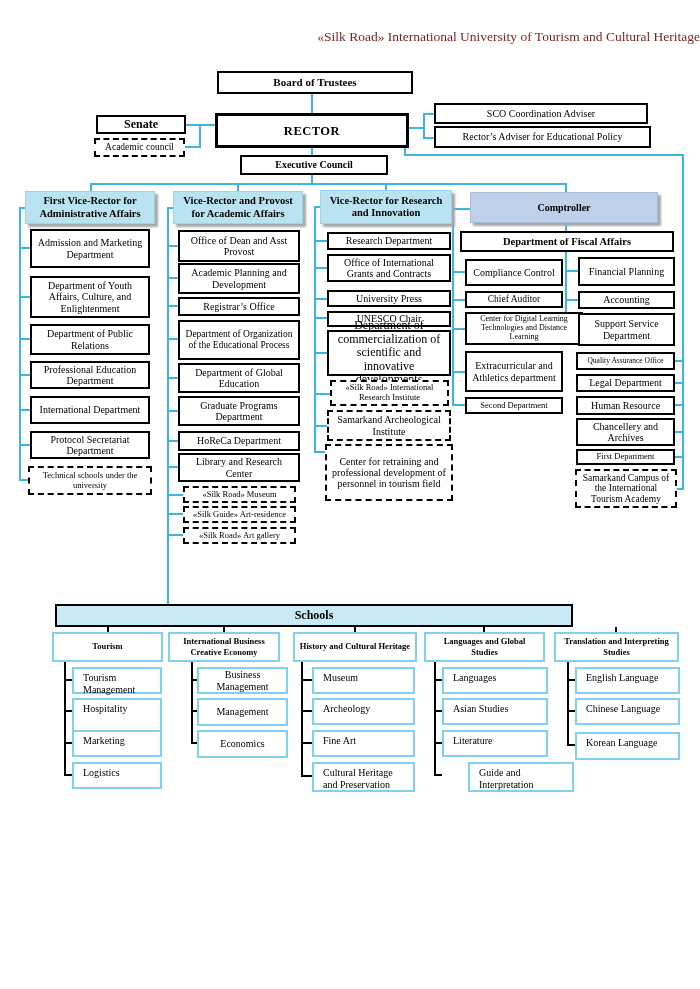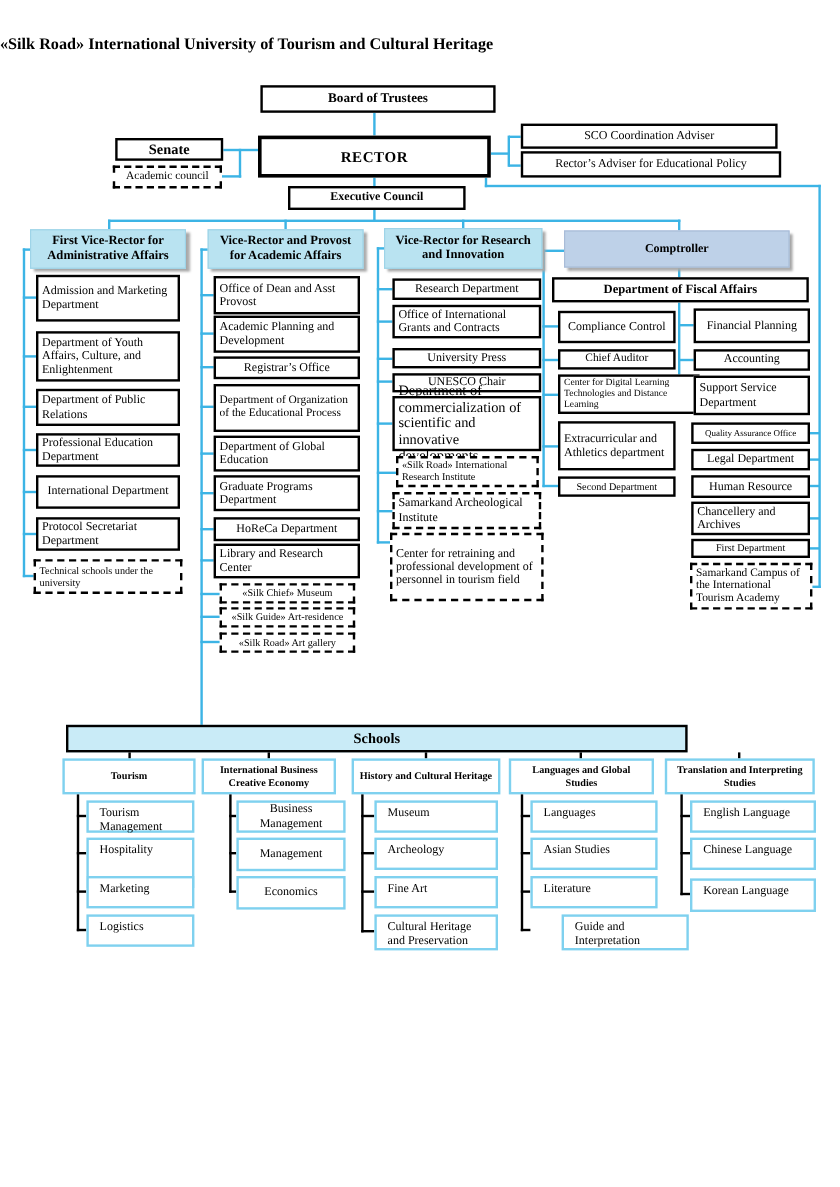--- a/index.html
+++ b/index.html
@@ -1,20 +1,20 @@
 <!DOCTYPE html>
 <html><head>
 <meta charset="utf-8">
 <style>
   html,body{margin:0;padding:0;background:#fff;}
   #canvas{position:relative;width:700px;height:989px;background:#fff;
           font-family:"Liberation Serif","DejaVu Serif",serif;color:#000;overflow:hidden;}
-  .ttl{position:absolute;text-align:left;font-weight:bold;font-size:13.5px;color:#000000;}
+  .ttl{position:absolute;text-align:right;font-weight:normal;font-size:13.5px;color:#7f1d1d;}
   .bx{position:absolute;box-sizing:border-box;border:2px solid #000;background:#fff;
-      display:flex;align-items:center;justify-content:center;text-align:left;
+      display:flex;align-items:center;justify-content:center;text-align:center;
       font-size:10px;line-height:1.12;padding:1px 3px;}
   .b3{border-width:3px;}
   .dsh{border:2px dashed #000;}
   .bold{font-weight:bold;}
   .s75{font-size:7.5px;}
   .s8{font-size:8px;}
   .s85{font-size:8.5px;}
   .s9{font-size:12px;}
   .s95{font-size:9.5px;}
   .s105{font-size:10.5px;}
@@ -137,21 +137,21 @@
 
   <div class="hd" style="left:173px;top:191px;width:130px;height:33px">Vice-Rector and Provost for Academic Affairs</div>
   <div class="bx" style="left:178px;top:230px;width:122px;height:32px">Office of Dean and Asst Provost</div>
   <div class="bx" style="left:178px;top:263px;width:122px;height:31px">Academic Planning and Development</div>
   <div class="bx" style="left:178px;top:297px;width:122px;height:19px">Registrar’s Office</div>
   <div class="bx s95" style="left:178px;top:320px;width:122px;height:40px">Department of Organization of the Educational Process</div>
   <div class="bx" style="left:178px;top:363px;width:122px;height:30px">Department of Global Education</div>
   <div class="bx" style="left:178px;top:396px;width:122px;height:30px">Graduate Programs Department</div>
   <div class="bx" style="left:178px;top:431px;width:122px;height:20px">HoReCa Department</div>
   <div class="bx" style="left:178px;top:453px;width:122px;height:29px">Library and Research Center</div>
-  <div class="bx dsh s85" style="left:183px;top:486px;width:113px;height:17px">«Silk Chief» Museum</div>
+  <div class="bx dsh s85" style="left:183px;top:486px;width:113px;height:17px">«Silk Road» Museum</div>
   <div class="bx dsh s85" style="left:183px;top:506px;width:113px;height:17px">«Silk Guide» Art-residence</div>
   <div class="bx dsh s85" style="left:183px;top:527px;width:113px;height:17px">«Silk Road» Art gallery</div>
 
   <div class="hd" style="left:320px;top:190px;width:132px;height:34px">Vice-Rector for Research and Innovation</div>
   <div class="bx" style="left:327px;top:232px;width:124px;height:18px">Research Department</div>
   <div class="bx" style="left:327px;top:254px;width:124px;height:28px">Office of International Grants and Contracts</div>
   <div class="bx" style="left:327px;top:290px;width:124px;height:17px">University Press</div>
   <div class="bx" style="left:327px;top:311px;width:124px;height:16px">UNESCO Chair</div>
   <div class="bx s9" style="left:327px;top:330px;width:124px;height:46px">Department of commercialization of scientific and innovative developments</div>
   <div class="bx dsh s85" style="left:330px;top:380px;width:119px;height:26px">«Silk Road» International Research Institute</div>

